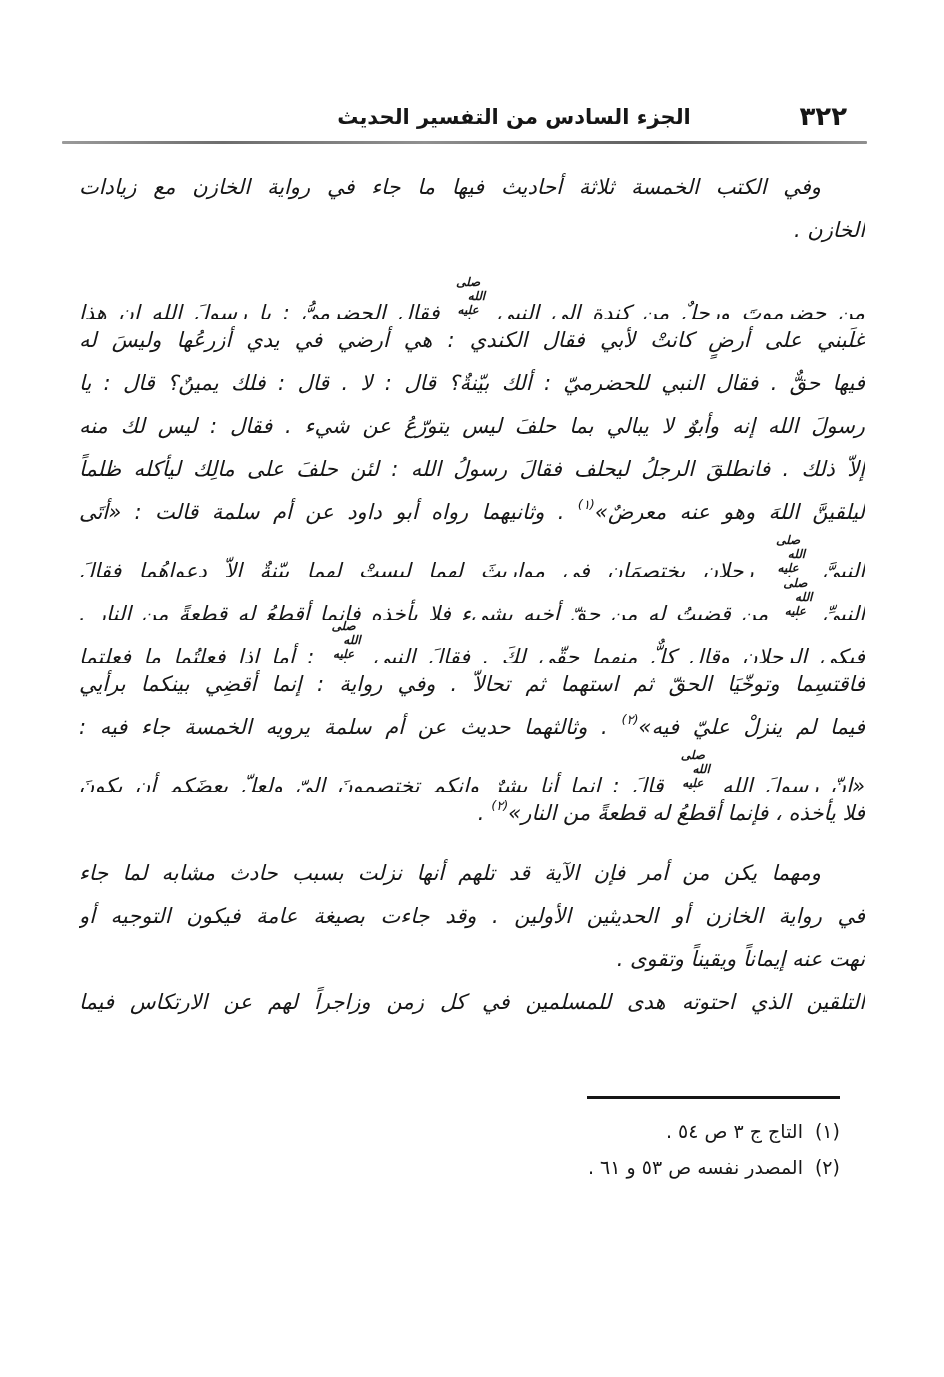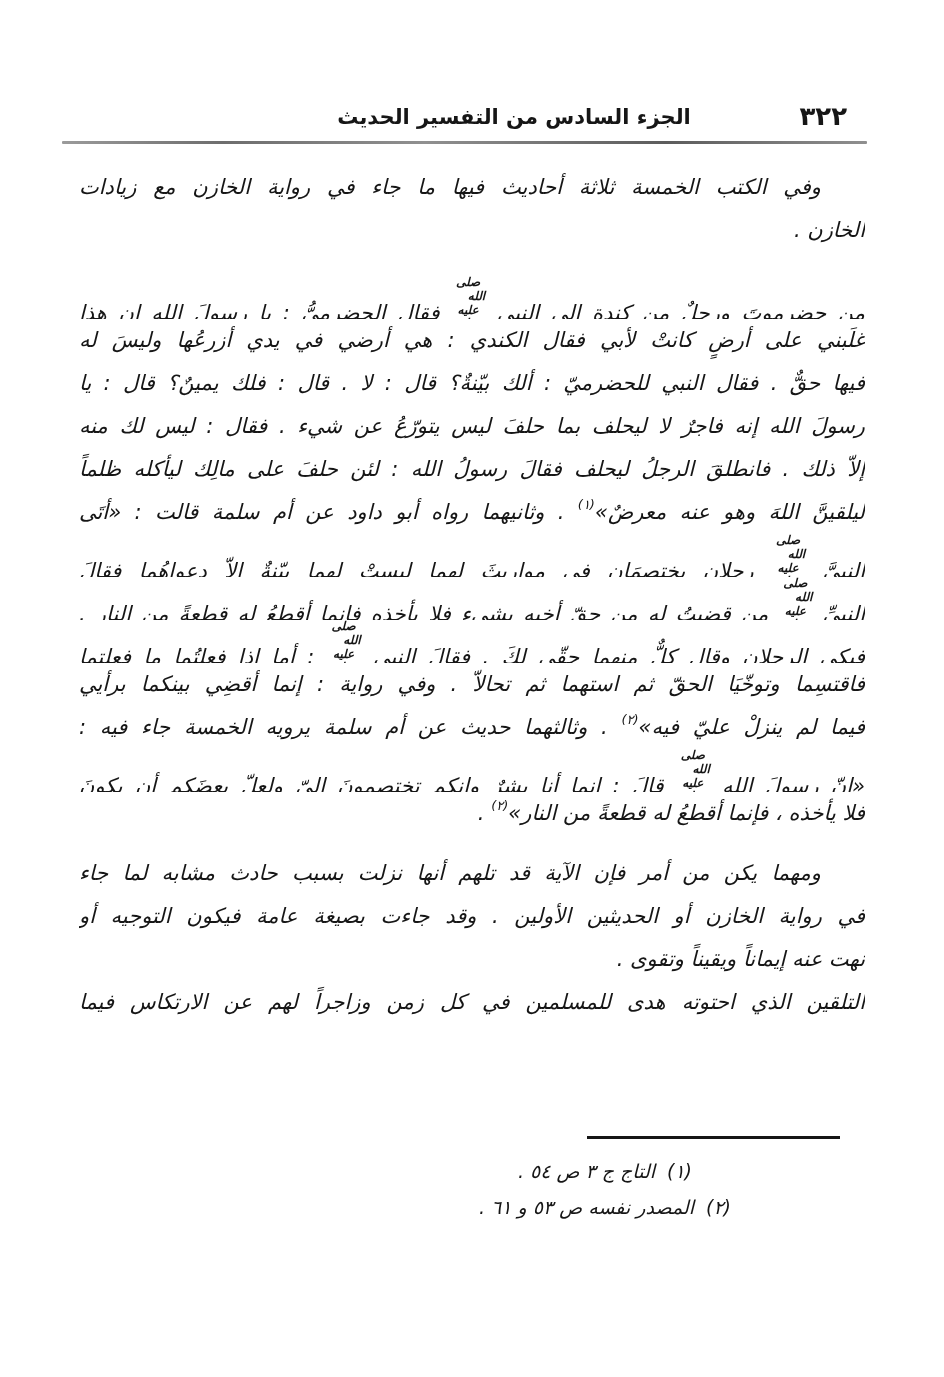--- a/index.html
+++ b/index.html
@@ -62,23 +62,22 @@
     width:34px;
     font-size:12px;
     line-height:1.15;
     text-align:center;
     vertical-align:-7px;
     font-weight:bold;
     white-space:normal;
   }
   
   .footnotes{
-    position:absolute;top:1136px;right:104px;width:470px;
-    text-align:center;
-    font-style:italic;
+    position:absolute;top:1096px;right:104px;width:470px;
+    text-align:right;
   }
   .fn-divider{
     width:253px;height:3px;background:#151515;
     margin-bottom:14px;
   }
   .fn-line{
     font-size:19px;line-height:36px;
     white-space:nowrap;
   }
   .fn-num{margin-left:12px;}
@@ -96,21 +95,21 @@
 
     <div class="para para1">
       <div class="line ind">وفي الكتب الخمسة ثلاثة أحاديث فيها ما جاء في رواية الخازن مع زيادات</div>
       <div class="line end">الخازن .</div>
     </div>
 
     <div class="para para2">
       <div class="line">من حضرموتَ ورجلٌ من كندة إلى النبي <span class="saw">صلى الله<br>عليه وسلم</span> فقال الحضرميُّ : يا رسولَ الله إن هذا</div>
       <div class="line">غلَبني على أرضٍ كانتْ لأبي فقال الكندي : هي أرضي في يدي أزرعُها وليسَ له</div>
       <div class="line">فيها حقٌّ . فقال النبي للحضرميّ : ألك بيّنةٌ؟ قال : لا . قال : فلك يمينٌ؟ قال : يا</div>
-      <div class="line">رسولَ الله إنه فاجرٌ لا ليحلف بما حلفَ ليس يتورّعُ عن شيء . فقال : ليس لك منه</div>
+      <div class="line">رسولَ الله إنه وأبوٌ لا يبالي بما حلفَ ليس يتورّعُ عن شيء . فقال : ليس لك منه</div>
       <div class="line">إلاّ ذلك . فانطلقَ الرجلُ ليحلف فقالَ رسولُ الله : لئن حلفَ على مالِك ليأكله ظلماً</div>
       <div class="line"><span>ليلقينَّ اللهَ وهو عنه معرضٌ»</span><sup class="marker">(١)</sup><span> . وثانيهما رواه أبو داود عن أم سلمة قالت : «أتَى</span></div>
       <div class="line">النبيَّ <span class="saw">صلى الله<br>عليه وسلم</span> رجلان يختصمَانِ في مواريثَ لهما ليستْ لهما بيّنةٌ إلاّ دعواهُما فقالَ</div>
       <div class="line">النبيِّ <span class="saw">صلى الله<br>عليه وسلم</span> من قضيتُ له من حقّ أخيه بشيء فلا يأخذه فإنما أقطعُ له قطعةً من النار .</div>
       <div class="line">فبكى الرجلان وقال كلٌّ منهما حقّي لكَ . فقالَ النبي <span class="saw">صلى الله<br>عليه وسلم</span> : أما إذا فعلتُما ما فعلتما</div>
       <div class="line">فاقتسِما وتوخّيَا الحقّ ثم استهما ثم تحالاّ . وفي رواية : إنما أقضِي بينكما برأيي</div>
       <div class="line"><span>فيما لم ينزلْ عليّ فيه»</span><sup class="marker">(٢)</sup><span> . وثالثهما حديث عن أم سلمة يرويه الخمسة جاء فيه :</span></div>
       <div class="line">«إنّ رسولَ الله <span class="saw">صلى الله<br>عليه وسلم</span> قالَ : إنما أنا بشرٌ وإنكم تختصمونَ إليّ ولعلّ بعضَكم أن يكونَ</div>
       <div class="line end"><span>فلا يأخذه ، فإنما أقطعُ له قطعةً من النار»</span><sup class="marker">(٢)</sup><span> .</span></div>
     </div>

